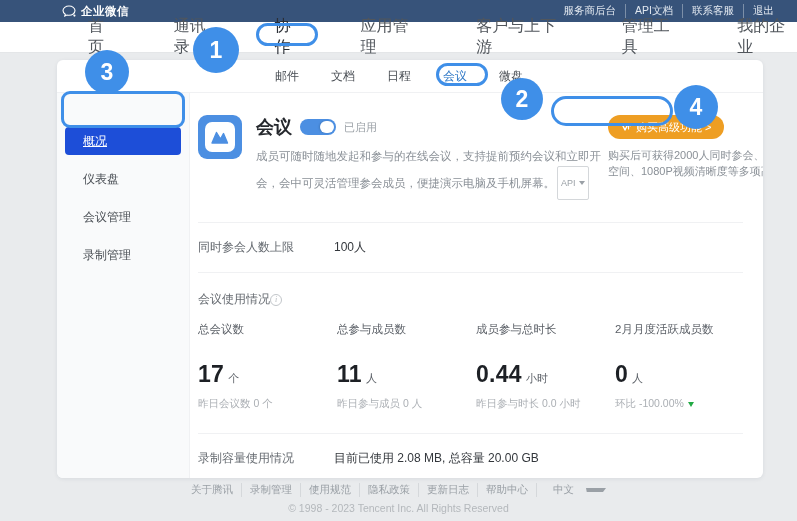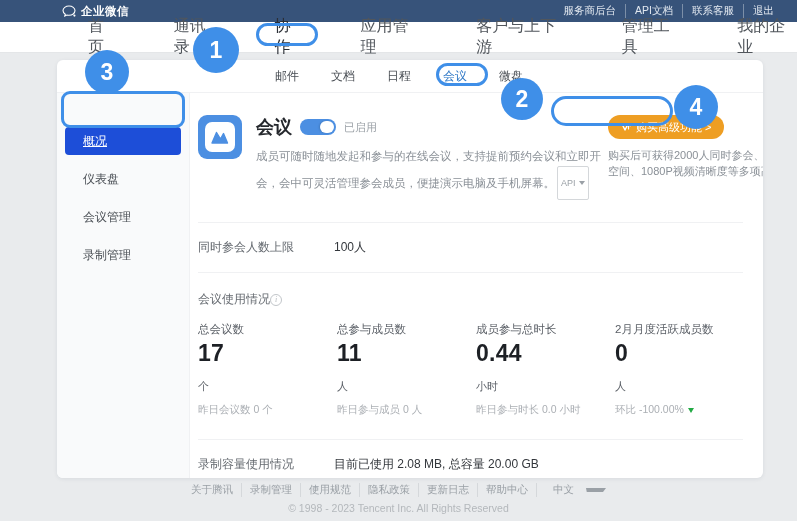--- a/index.html
+++ b/index.html
@@ -86,21 +86,21 @@
   .kv-value { font-size:12px; color:#33373c; }
   .usage-title-row { display:flex; align-items:center; padding:18px 0 14px 0; }
   .usage-title { font-size:12px; color:#666b71; }
   .info-icon {
     width:12px; height:12px; border:1px solid #C2C6CA; border-radius:50%; color:#B6BABE;
     font-size:8px; line-height:10px; text-align:center; font-style:italic; font-family:"Liberation Serif",serif; cursor:pointer;
   }
   .stats-row { display:flex; }
   .stat-col { width:139px; flex:0 0 139px; }
   .stat-label { font-size:11.5px; color:#5a5f66; }
-  .stat-value-row { margin-top:3px; display:flex; align-items:baseline; gap:12px;flex-direction:column; }
+  .stat-value-row { margin-top:24px; display:flex; align-items:baseline; gap:4px; }
   .stat-value { font-size:23px; font-weight:bold; color:#1d2025; letter-spacing:.3px; }
   .stat-unit { font-size:11px; color:#5a5f66; }
   .stat-sub { margin-top:9px; font-size:10.5px; color:#ABAFB4; display:flex; align-items:center; gap:4px; }
   .trend-down { width:0; height:0; border-left:3.5px solid transparent; border-right:3.5px solid transparent; border-top:5px solid #22AA44; }
   .section-gap { margin-top:22px; }
   
   .footer { position:absolute; left:0; top:482px; width:797px; text-align:center; }
   .footer-links { display:inline-flex; align-items:center; font-size:10.5px; color:#9aa0a6; }
   .footer-links span { padding:0 8px; cursor:pointer; display:inline-flex; align-items:center; gap:4px; }
   .footer-links span + span { border-left:1px solid #D5D8DB; }

